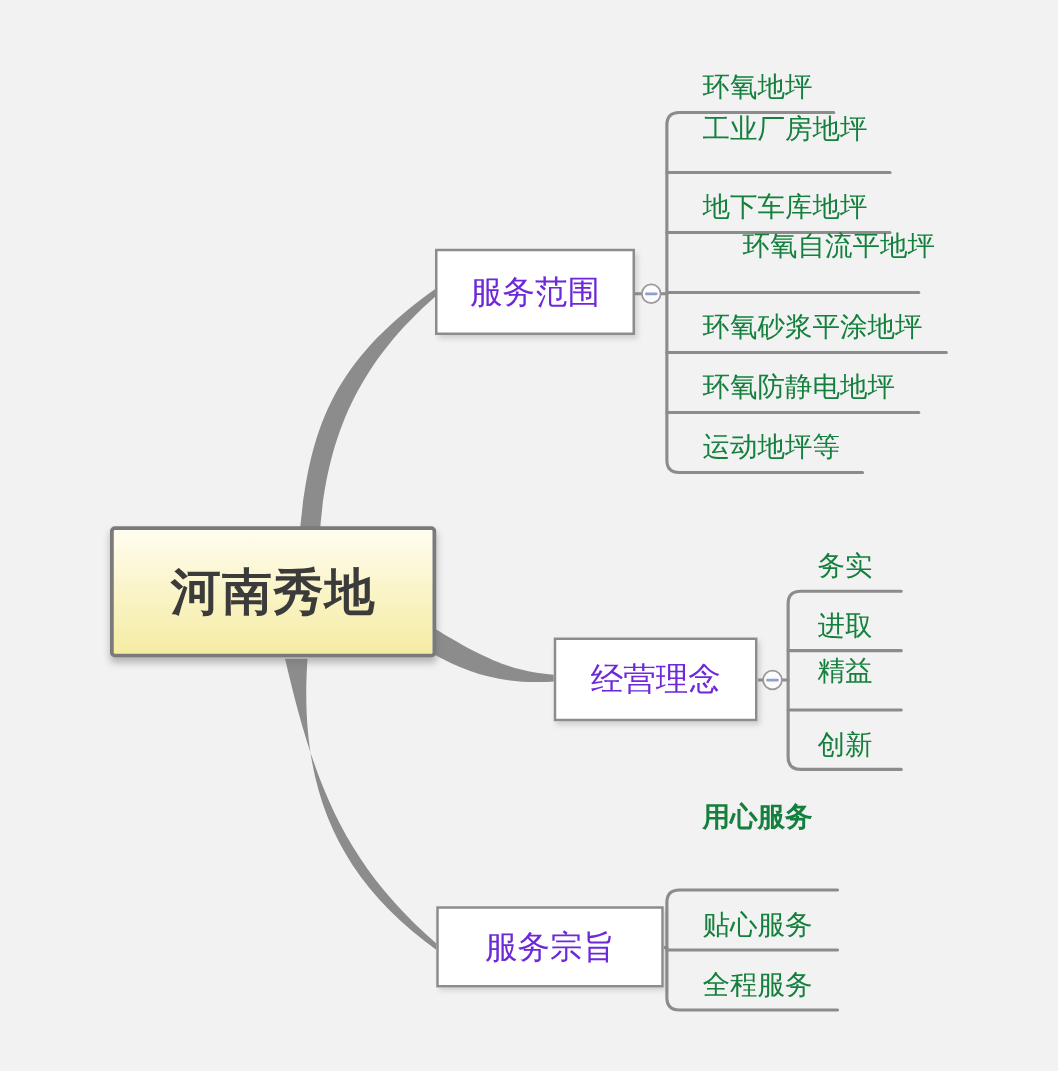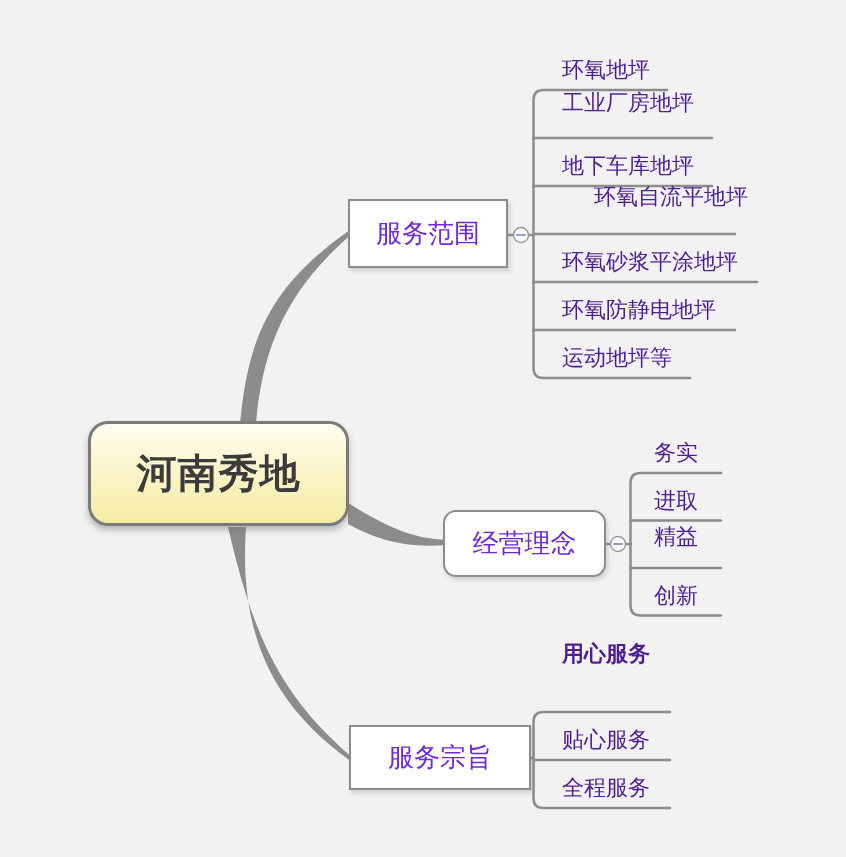--- a/index.html
+++ b/index.html
@@ -17,41 +17,41 @@
     position:absolute;left:0;top:0;width:846px;height:857px;
   }
   .node{
     position:absolute;
     display:flex;align-items:center;justify-content:center;
     box-sizing:border-box;
   }
   .root-node{
     left:88px;top:421px;width:261px;height:105px;
     border:3px solid #7a7a7a;
-    border-radius:20px;
+    border-radius:4px;
     background:linear-gradient(180deg,#fffdf0 0%,#faf3c4 55%,#f5eca3 100%);
     box-shadow:0 4px 6px rgba(110,110,110,0.45);
     font-size:40px;font-weight:bold;color:#3b3b3b;
     letter-spacing:1px;
     z-index:3;
   }
   .branch-node{
     border:2.5px solid #8c8c8c;
     background:#ffffff;
     box-shadow:2px 3px 4px rgba(130,130,130,0.3);
     font-size:26px;color:#6d28d9;
     z-index:3;
   }
   .branch-1{left:348px;top:199px;width:160px;height:69px;}
-  .branch-2{left:443px;top:510px;width:163px;height:67px;border-radius:13px;}
+  .branch-2{left:443px;top:510px;width:163px;height:67px;}
   .branch-3{left:349px;top:725px;width:182px;height:65px;}
   .leaf{
     position:absolute;
     height:30px;line-height:30px;
-    font-size:22px;color:#4c1d95;
+    font-size:22px;color:#15803d;
     white-space:nowrap;
     z-index:2;
   }
   .g1{left:562px;}
   .g2{left:654px;}
   .g3{left:562px;}
 </style>
 </head>
 <body>
 

